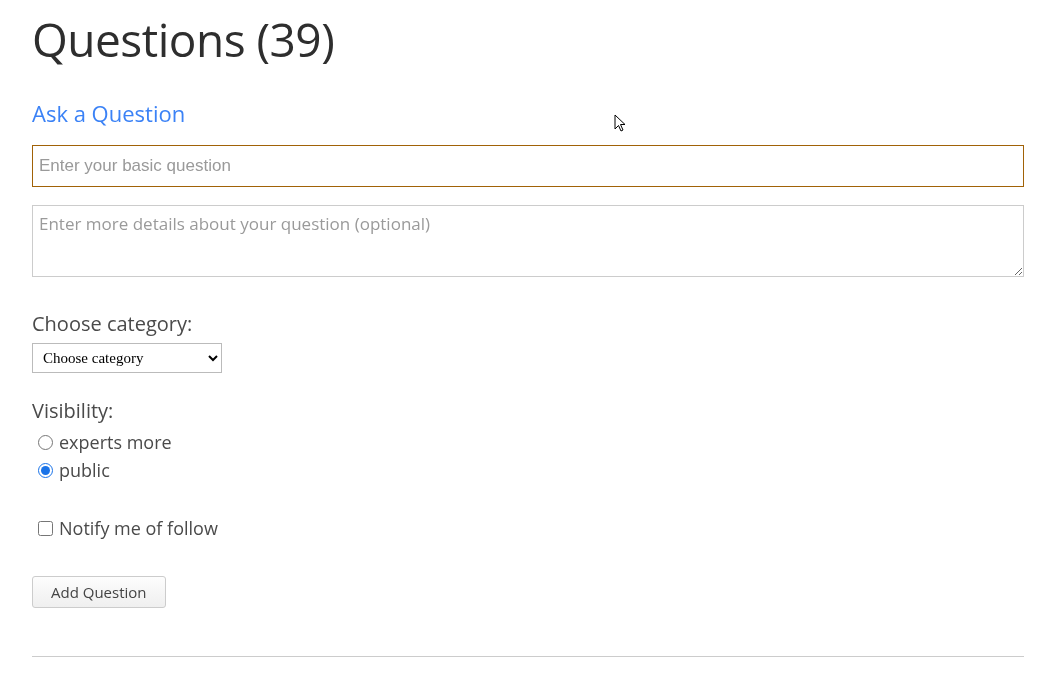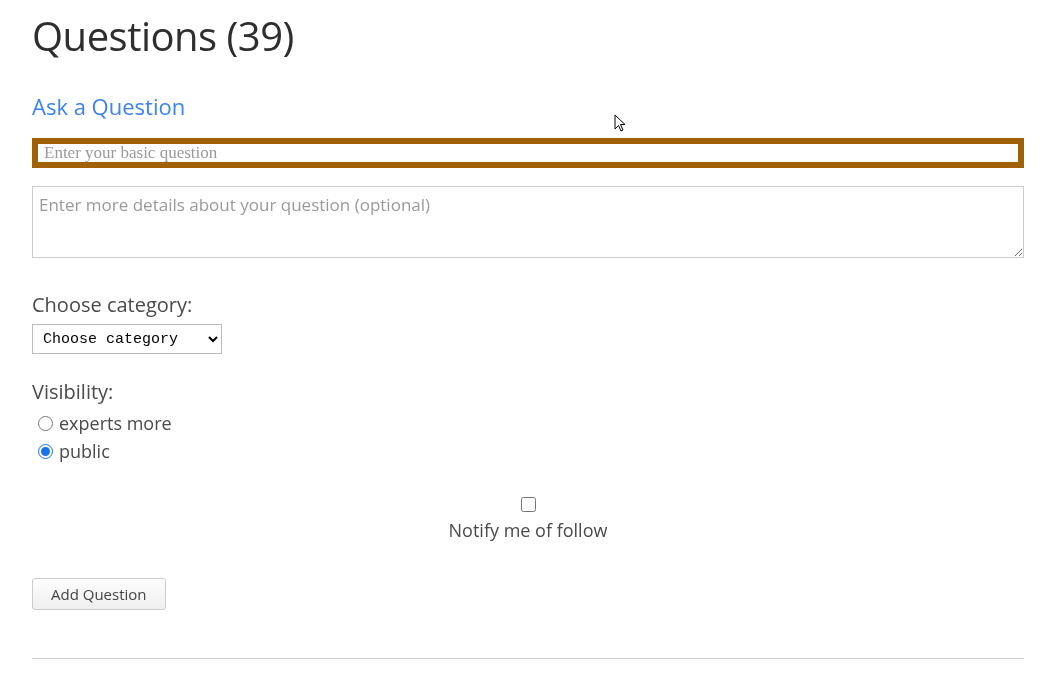--- a/index.html
+++ b/index.html
@@ -9,41 +9,41 @@
     width: 1050px;
     height: 700px;
     background: #ffffff;
     font-family: "Segoe UI", "Open Sans", "Helvetica Neue", Arial, sans-serif;
     color: #333;
   }
   .page {
     padding: 8px 32px 0 32px;
   }
   h1.page-title {
-    font-size: 40px;
+    font-size: 46px;
     font-weight: 400;
     color: #2e2e2e;
     margin: 0 0 28px 0;
     letter-spacing: -0.5px;
   }
   h2.section-title {
     font-size: 22px;
     font-weight: 400;
     color: #3b82f6;
     margin: 0 0 17px 0;
   }
   .field-row { margin: 0 0 18px 0; }
   input.text-input {
     width: 992px;
-    height: 30px;
+    height: 42px;
     padding: 4px 6px;
     font-size: 17px;
-    border: 6px solid #a16207;
+    border: 1px solid #a16207;
     background: #fff;
-    font-family: Liberation Serif, serif;
+    font-family: Liberation Sans, sans-serif;
     color: #333;
   }
   input.text-input::placeholder,
   textarea.details-input::placeholder {
     color: #9a9a9a;
   }
   textarea.details-input {
     width: 992px;
     height: 72px;
     padding: 6px 6px;
@@ -60,40 +60,40 @@
     display: block;
     margin-bottom: 6px;
   }
   select.category-select {
     font-size: 15px;
     padding: 4px 6px;
     border: 1px solid #bbb;
     background: #fff;
     min-width: 190px;
     height: 30px;
-    font-family: Liberation Mono, monospace;
+    font-family: Liberation Serif, serif;
   }
   .visibility-block { margin-top: 24px; }
   .radio-row, .check-row {
     display: flex;
     align-items: center;
     gap: 6px;
     margin: 4px 0 4px 6px;
     font-size: 18px;
     color: #4a4a4a;
   }
   .radio-row input[type="radio"],
   .check-row input[type="checkbox"] {
     width: 15px;
     height: 15px;
     margin: 0;
     accent-color: #1a73e8;
   }
   .check-block { margin-top: 34px; margin-left: 0; }
-  .check-row { margin-left: 6px; flex-direction: column; }
+  .check-row { margin-left: 6px; }
   .submit-row { margin-top: 36px; }
   button.add-btn {
     font-size: 15px;
     padding: 5px 18px;
     background: linear-gradient(#fdfdfd, #efefef);
     border: 1px solid #ccc;
     border-radius: 3px;
     color: #444;
     cursor: pointer;
     font-family: inherit;

